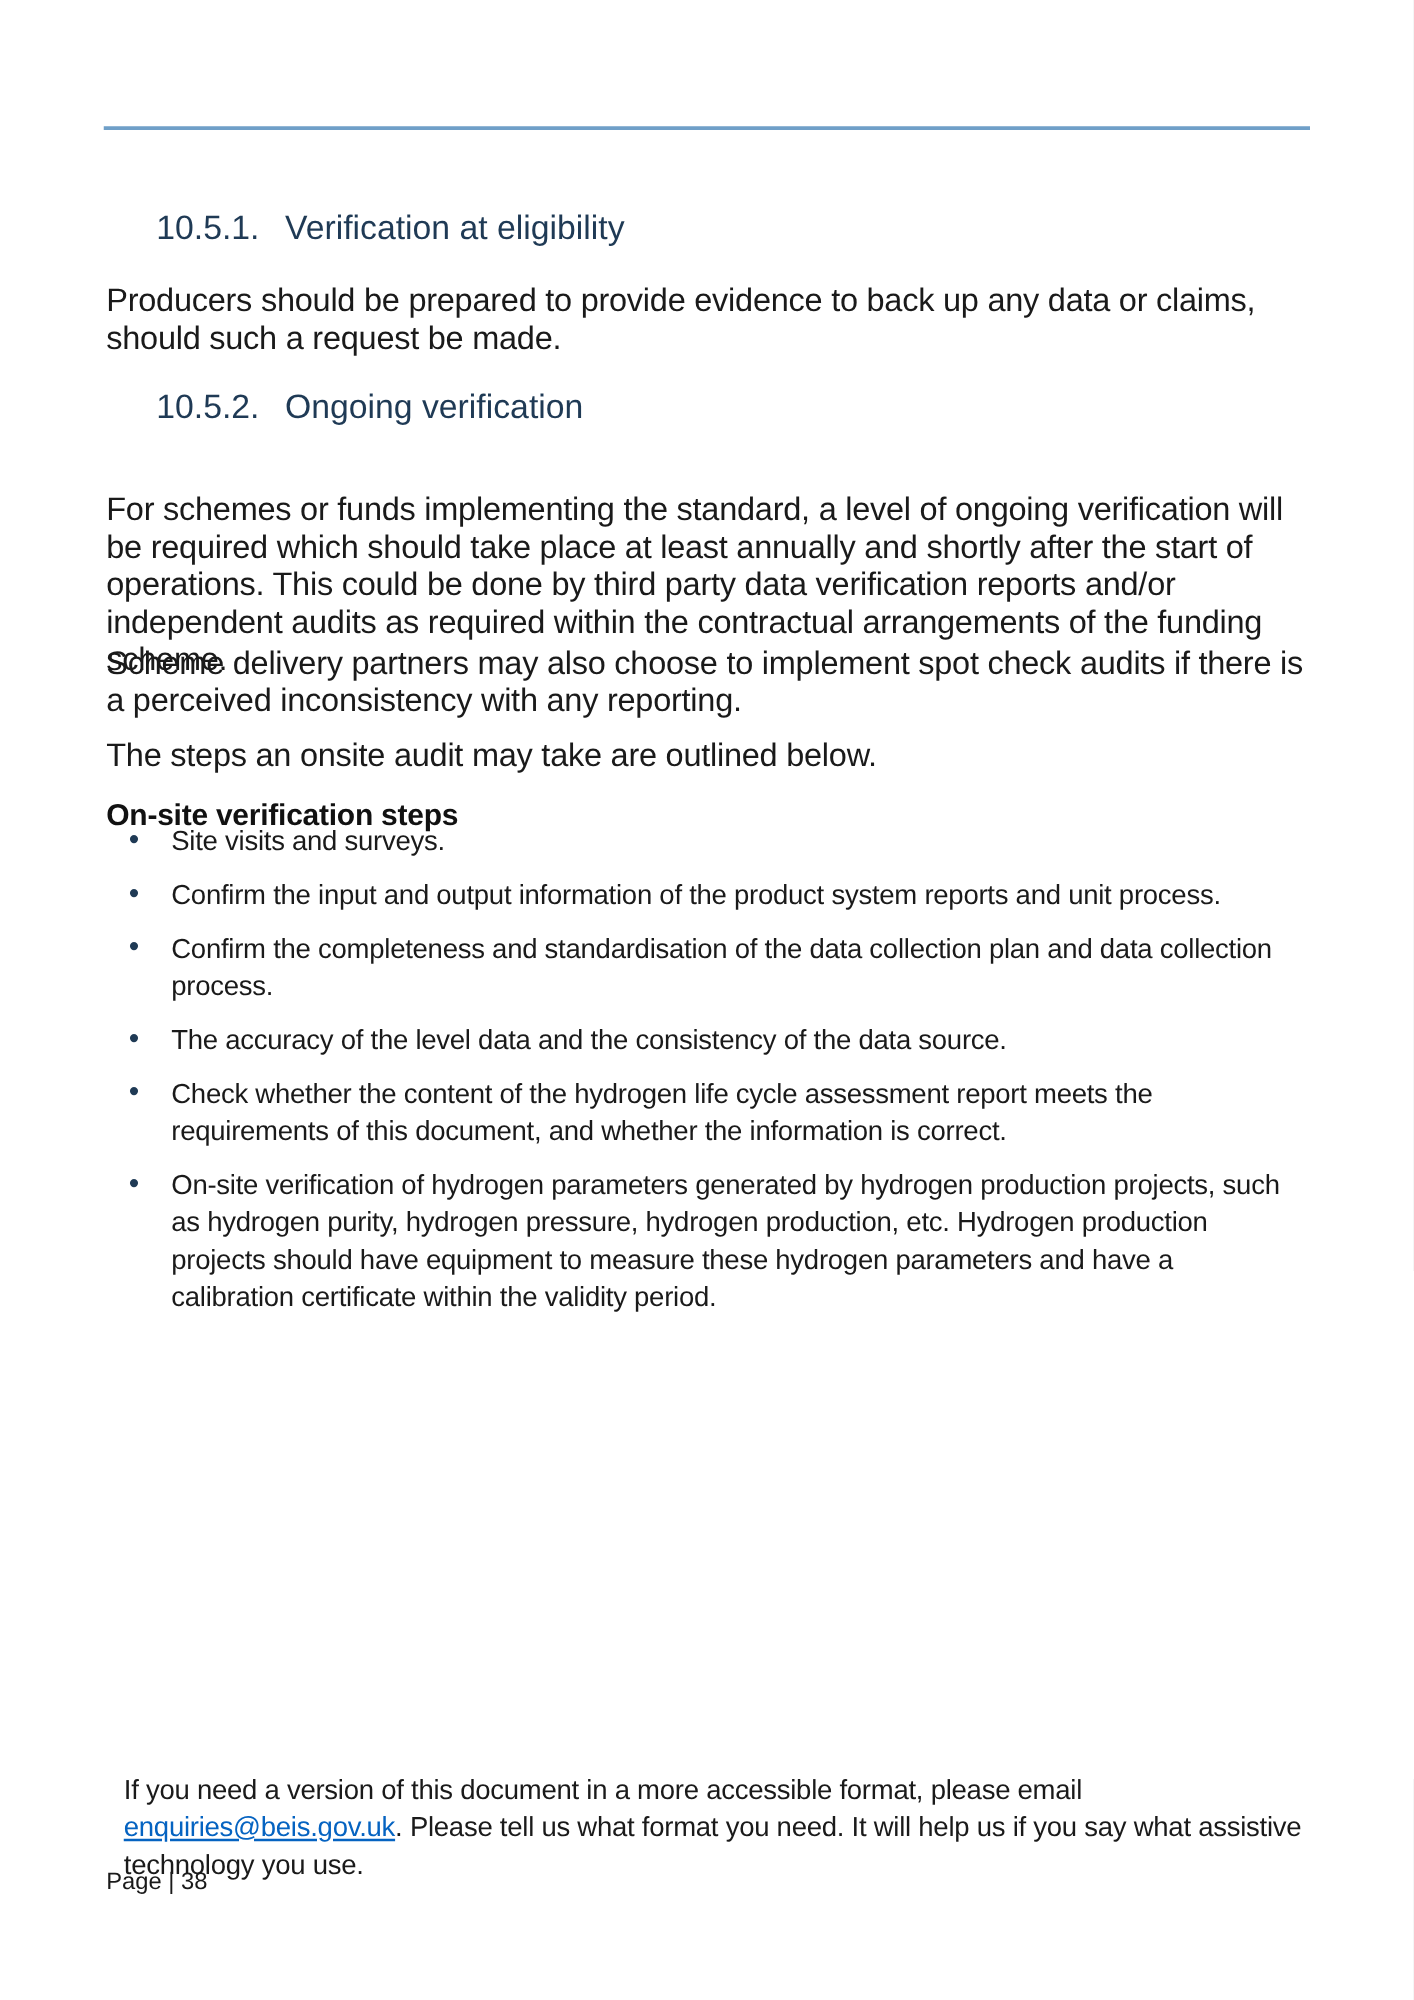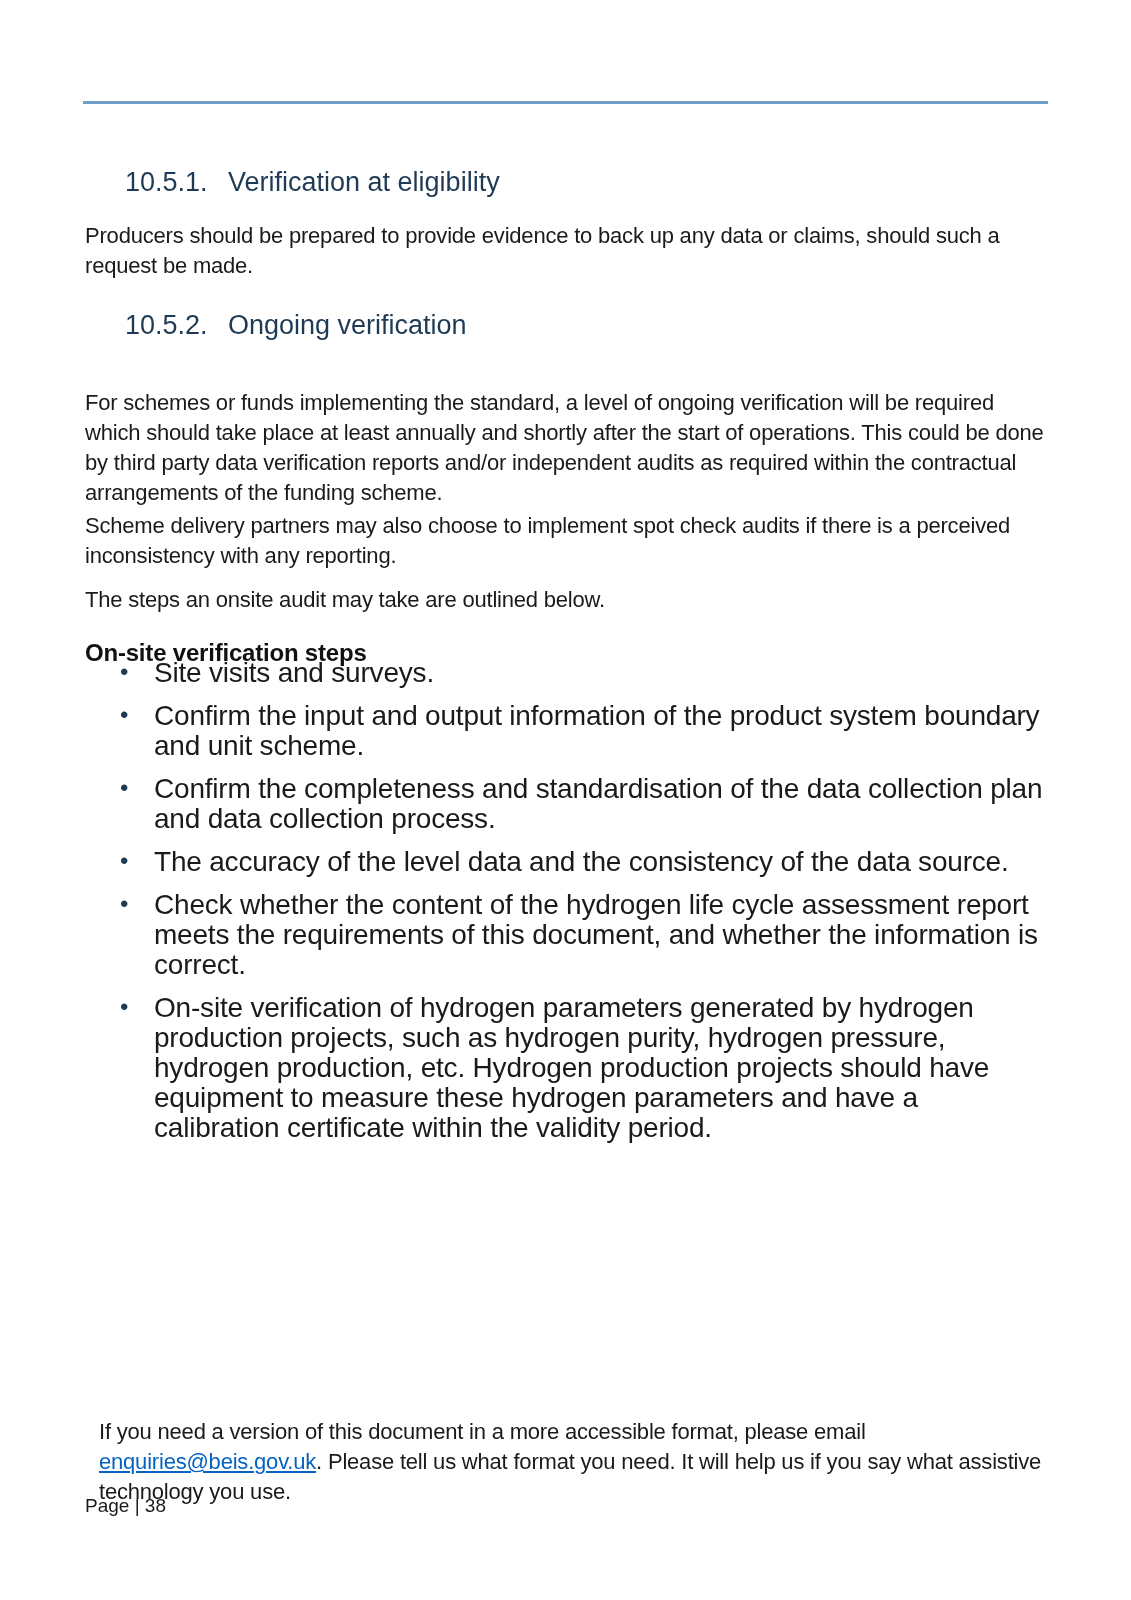--- a/index.html
+++ b/index.html
@@ -36,42 +36,42 @@
     white-space: nowrap;
   }
   .section-heading .num {
     display: inline-block;
     min-width: 103px;
   }
   .body-para {
     position: absolute;
     left: 85px;
     width: 963px;
-    font-size: 22px;
+    font-size: 26px;
     line-height: 30px;
     letter-spacing: -0.2px;
     color: #1a1a1a;
   }
   .sub-heading {
     position: absolute;
     left: 85px;
     font-size: 24px;
     line-height: 30px;
     font-weight: 700;
     color: #111111;
     letter-spacing: -0.2px;
   }
   ul.steps {
     position: absolute;
-    left: 120px;
+    left: 103px;
     width: 928px;
     margin: 0;
     padding: 0;
     list-style: none;
-    font-size: 28px;
+    font-size: 22px;
     line-height: 30px;
     letter-spacing: -0.2px;
     color: #1a1a1a;
   }
   ul.steps li {
     position: relative;
     padding-left: 34px;
     margin: 0 0 13px 0;
   }
   ul.steps li::before {
@@ -135,21 +135,21 @@
   <p class="body-para" id="p-ongoing1">For schemes or funds implementing the standard, a level of ongoing verification will be required which should take place at least annually and shortly after the start of operations. This could be done by third party data verification reports and/or independent audits as required within the contractual arrangements of the funding scheme.</p>
 
   <p class="body-para" id="p-ongoing2">Scheme delivery partners may also choose to implement spot check audits if there is a perceived inconsistency with any reporting.</p>
 
   <p class="body-para" id="p-ongoing3">The steps an onsite audit may take are outlined below.</p>
 
   <h3 class="sub-heading" id="sub-onsite">On-site verification steps</h3>
 
   <ul class="steps" id="steps-list">
     <li>Site visits and surveys.</li>
-    <li>Confirm the input and output information of the product system boundary and unit scheme.</li>
+    <li>Confirm the input and output information of the product system reports and unit process.</li>
     <li>Confirm the completeness and standardisation of the data collection plan and data collection process.</li>
     <li>The accuracy of the level data and the consistency of the data source.</li>
     <li>Check whether the content of the hydrogen life cycle assessment report meets the requirements of this document, and whether the information is correct.</li>
     <li>On-site verification of hydrogen parameters generated by hydrogen production projects, such as hydrogen purity, hydrogen pressure, hydrogen production, etc. Hydrogen production projects should have equipment to measure these hydrogen parameters and have a calibration certificate within the validity period.</li>
   </ul>
 
   <p class="footer-para"><span>If you need a version of this document in a more accessible format, please email </span><a href="#">enquiries@beis.gov.uk</a><span>. Please tell us what format you need. It will help us if you say what assistive technology you use.</span></p>
 
   <div class="page-number">Page | 38</div>
 

